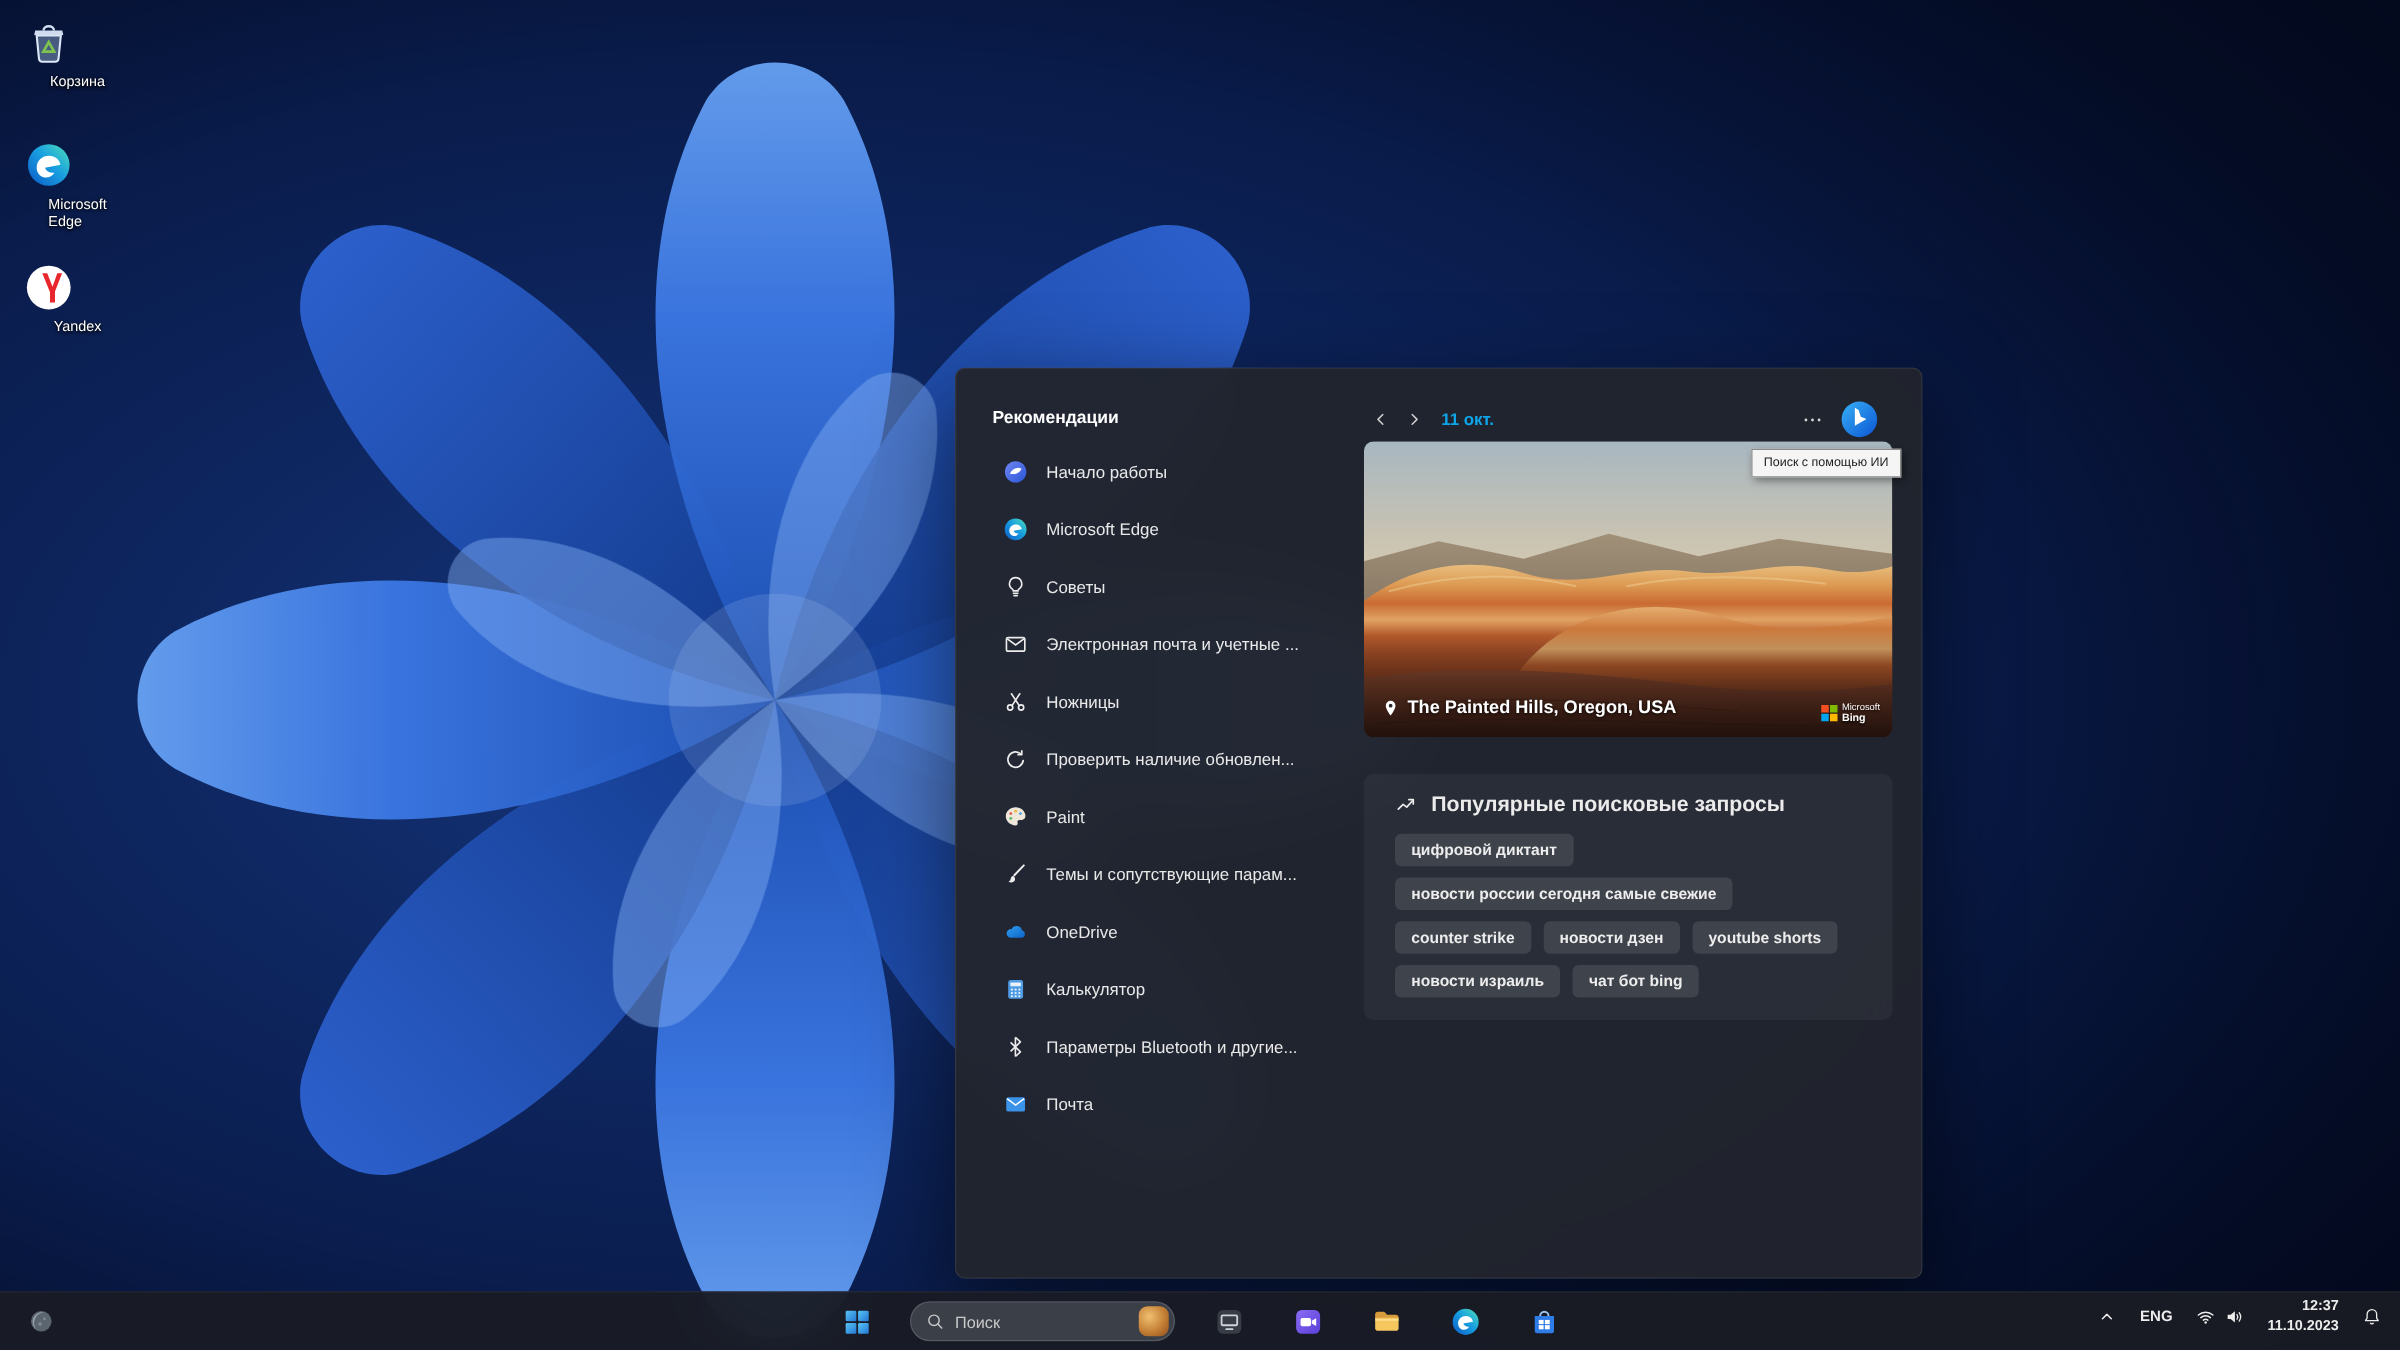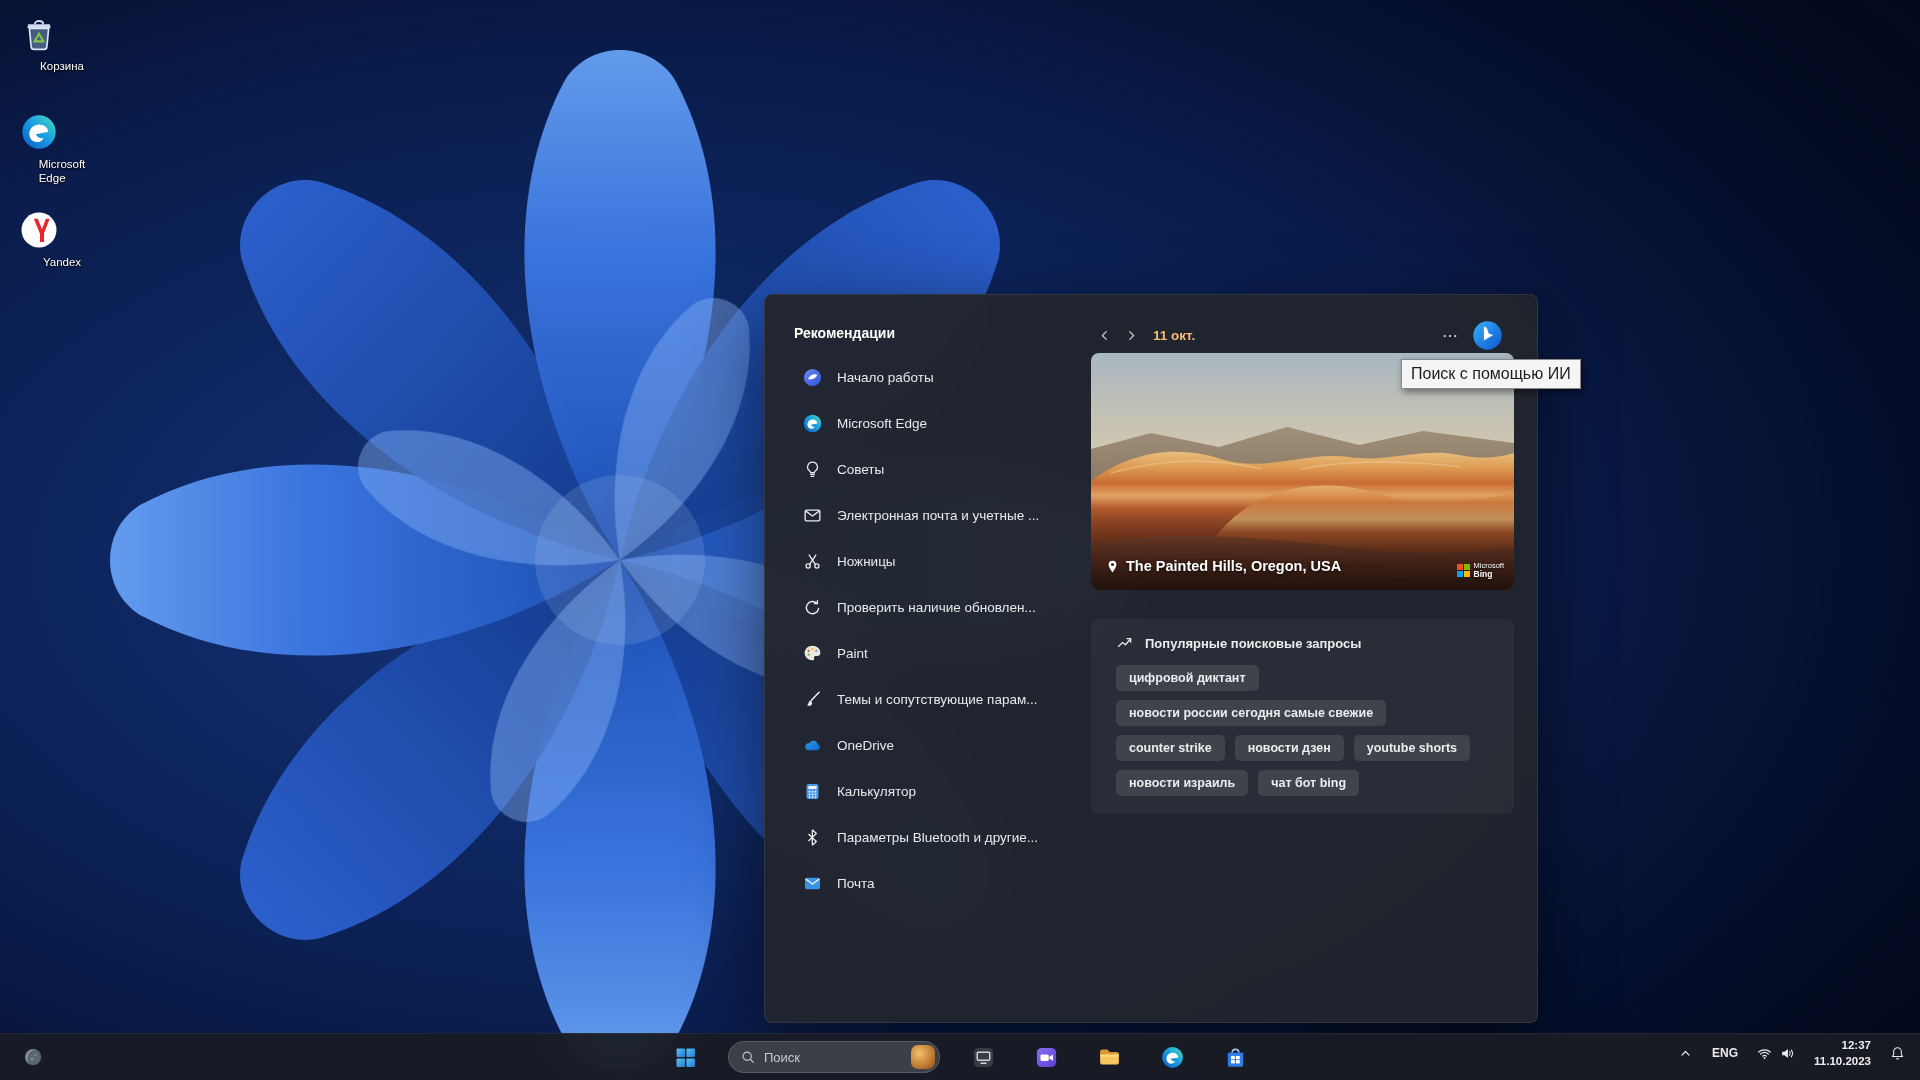--- a/index.html
+++ b/index.html
@@ -30,30 +30,30 @@
     border-radius:4px; cursor:pointer; }
   .rec-item svg { width:21px; height:21px; flex:none; }
   .rec-item .lbl { font-size:13.5px; color:#e9e9e9; white-space:nowrap; }
 
   .right-col { position:absolute; left:326px; top:0; width:423px; height:100%; }
   .right-header { position:absolute; top:25px; left:0; right:0; height:31px;
     display:flex; align-items:center; }
   .nav-btn { width:27px; height:27px; display:flex; align-items:center; justify-content:center;
     border-radius:4px; cursor:pointer; }
   .nav-btn svg { width:17px; height:17px; }
-  .hdr-date { font-size:13.5px; font-weight:700; color:#fdba74; margin-left:8px; }
+  .hdr-date { font-size:13.5px; font-weight:700; color:#0ea5e9; margin-left:8px; }
   .hdr-spacer { flex:1; }
   .dots-btn { width:28px; height:24px; display:flex; align-items:center; justify-content:center;
     border-radius:4px; cursor:pointer; margin-right:8px; }
   .dots-btn svg { width:18px; height:18px; }
   .bing-btn { width:31px; height:31px; margin-right:11px; cursor:pointer; }
   .bing-btn svg { width:31px; height:31px; }
 
   .ai-tooltip { position:absolute; top:64px; left:310px; z-index:5; white-space:nowrap;
-    background:#f5f5f5; border:1px solid #8a8a8a; color:#1c1c1c; font-size:16px;
+    background:#f5f5f5; border:1px solid #8a8a8a; color:#1c1c1c; font-size:10px;
     padding:5px 9px; box-shadow:2px 3px 7px rgba(0,0,0,.45); }
 
   .img-card { position:absolute; left:0; top:58px; width:423px; height:237px;
     border-radius:8px; overflow:hidden; cursor:pointer; }
   .img-card svg.ph-img { position:absolute; inset:0; width:100%; height:100%; }
   .img-caption { position:absolute; left:14px; bottom:16px; display:flex; align-items:center; gap:6px; }
   .img-caption svg { width:15px; height:15px; }
   .cap-text { font-size:14.5px; font-weight:700; color:#fff;
     text-shadow:0 1px 3px rgba(0,0,0,.85); }
   .bing-brand { position:absolute; right:10px; bottom:10px; display:flex; align-items:center; gap:4px; }
@@ -61,21 +61,21 @@
   .ms-squares i { display:block; }
   .ms-text { display:flex; flex-direction:column; line-height:1.15; color:#fff;
     text-shadow:0 1px 2px rgba(0,0,0,.8); }
   .ms-text .l1 { font-size:7.5px; }
   .ms-text .l2 { font-size:8.5px; font-weight:700; }
 
   .trends-card { position:absolute; left:0; top:324px; width:423px;
     background:rgba(255,255,255,.045); border-radius:8px; padding:15px 25px 18px; }
   .trends-header { display:flex; align-items:center; gap:11px; }
   .trends-header svg { width:18px; height:18px; }
-  .trends-title { font-size:13px; font-weight:700; color:#ebebeb; }
+  .trends-title { font-size:17px; font-weight:700; color:#ebebeb; }
   .pill-rows { margin-top:13px; display:flex; flex-direction:column; gap:9px;font-weight:bold; }
   .pill-row { display:flex; gap:10px; }
   .pill { background:#3f434b; border-radius:5px; padding:6px 13px; font-size:12.5px;
     color:#ededed; white-space:nowrap; cursor:pointer; }
 
   
   .taskbar { position:absolute; left:0; bottom:0; width:1920px; height:47px;
     background:rgba(26,28,36,.94); border-top:1px solid rgba(255,255,255,.06);
     backdrop-filter:blur(20px); }
   .tb-corner { position:absolute; left:16px; top:50%; transform:translateY(-50%);

